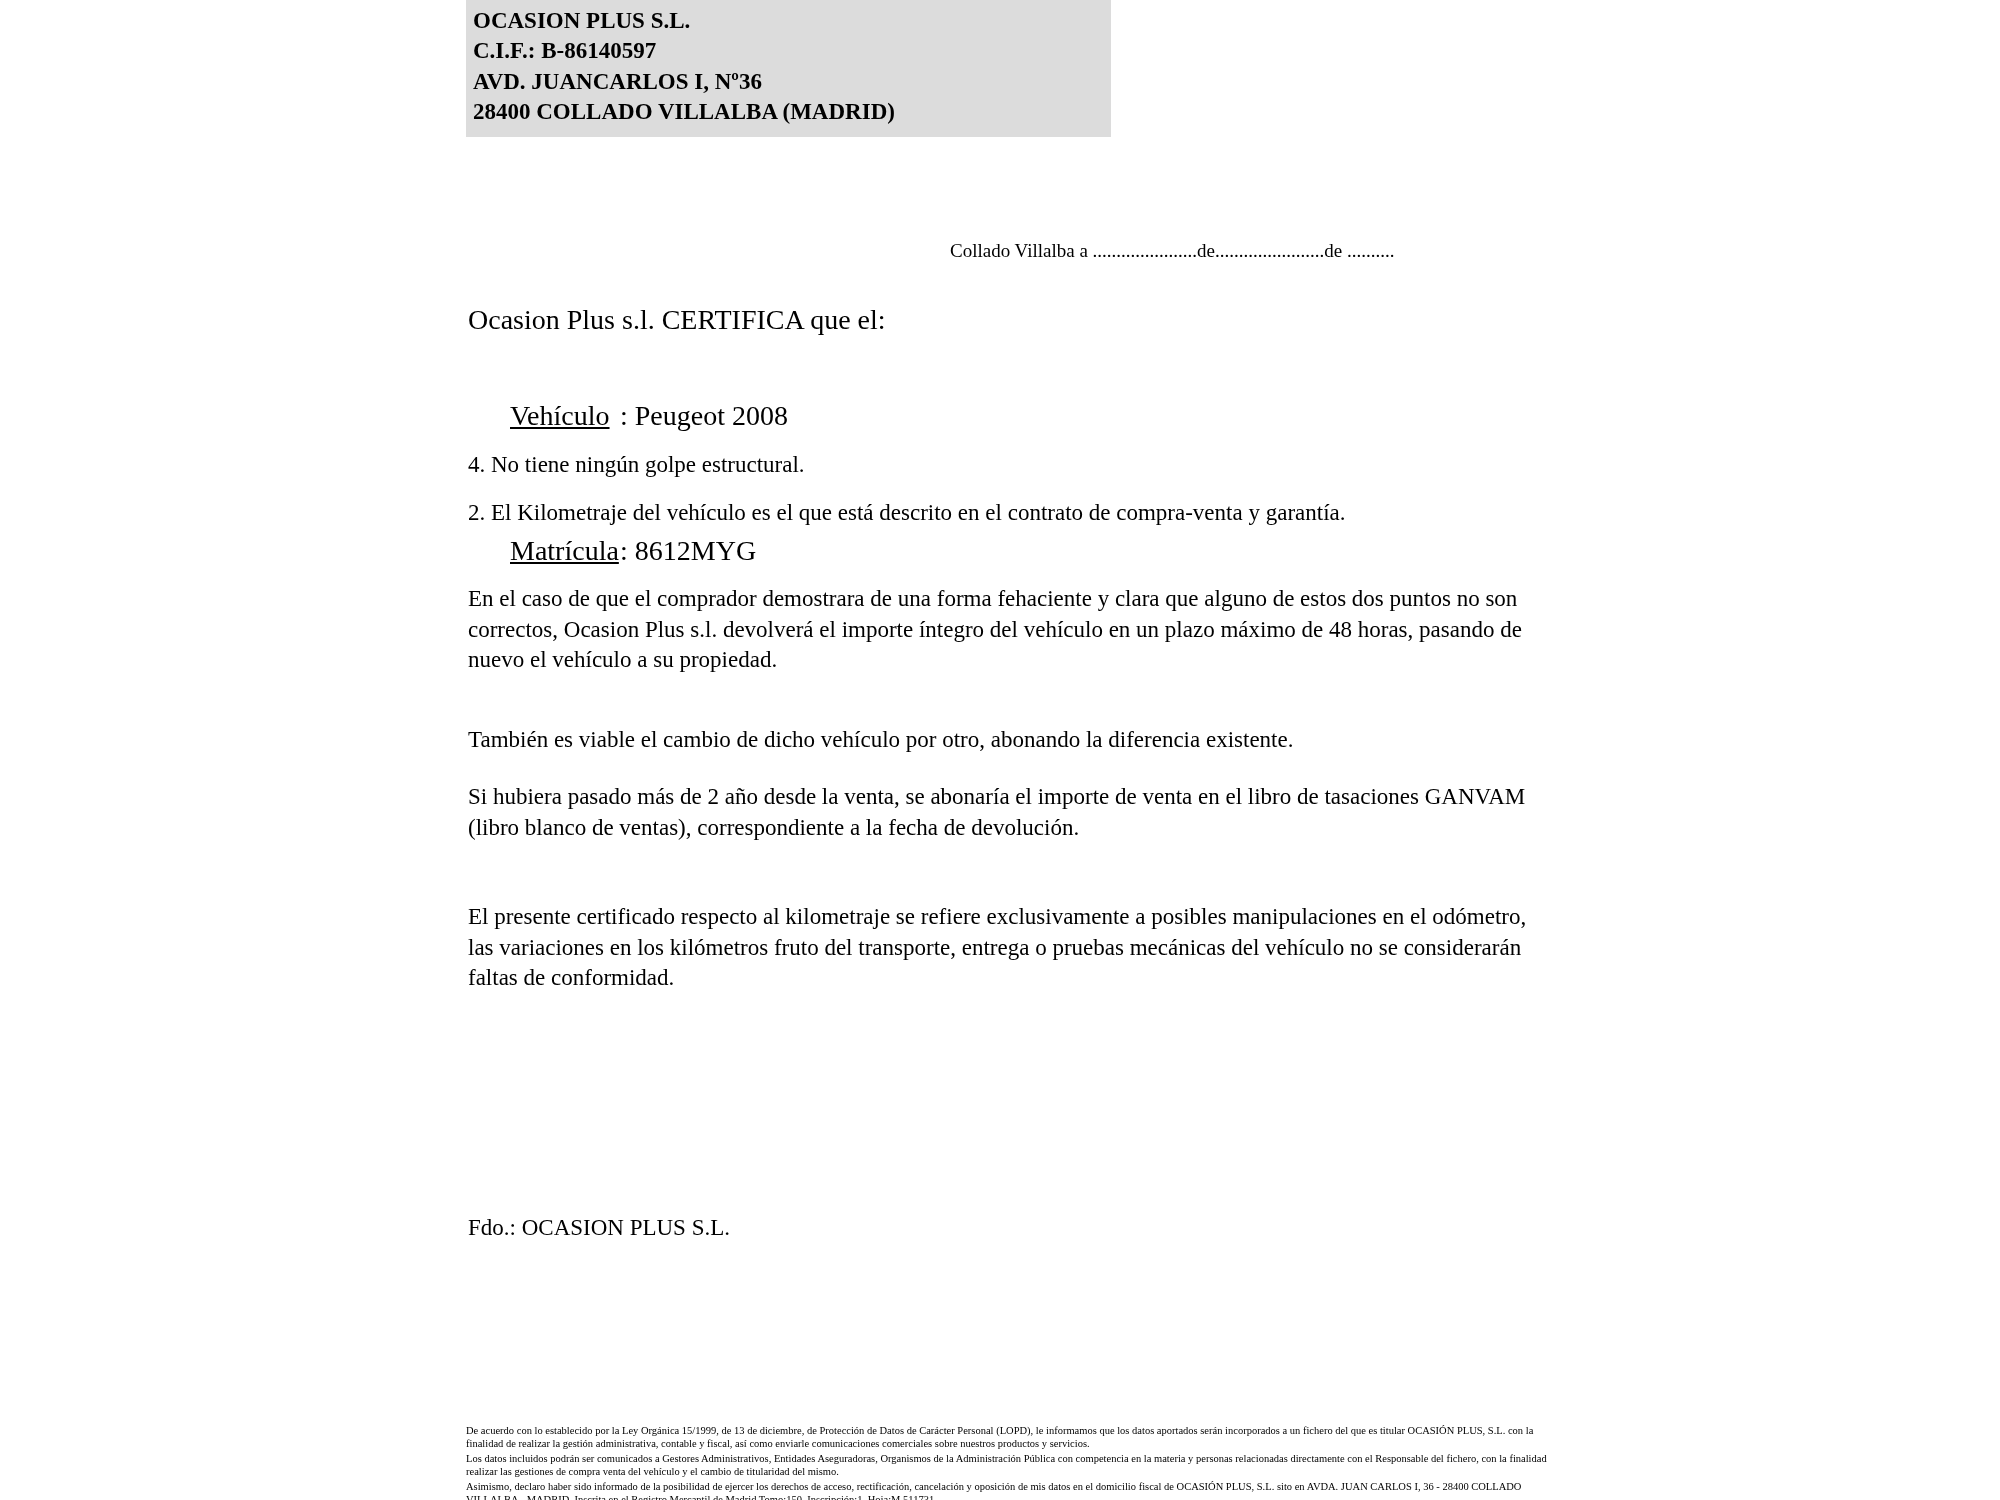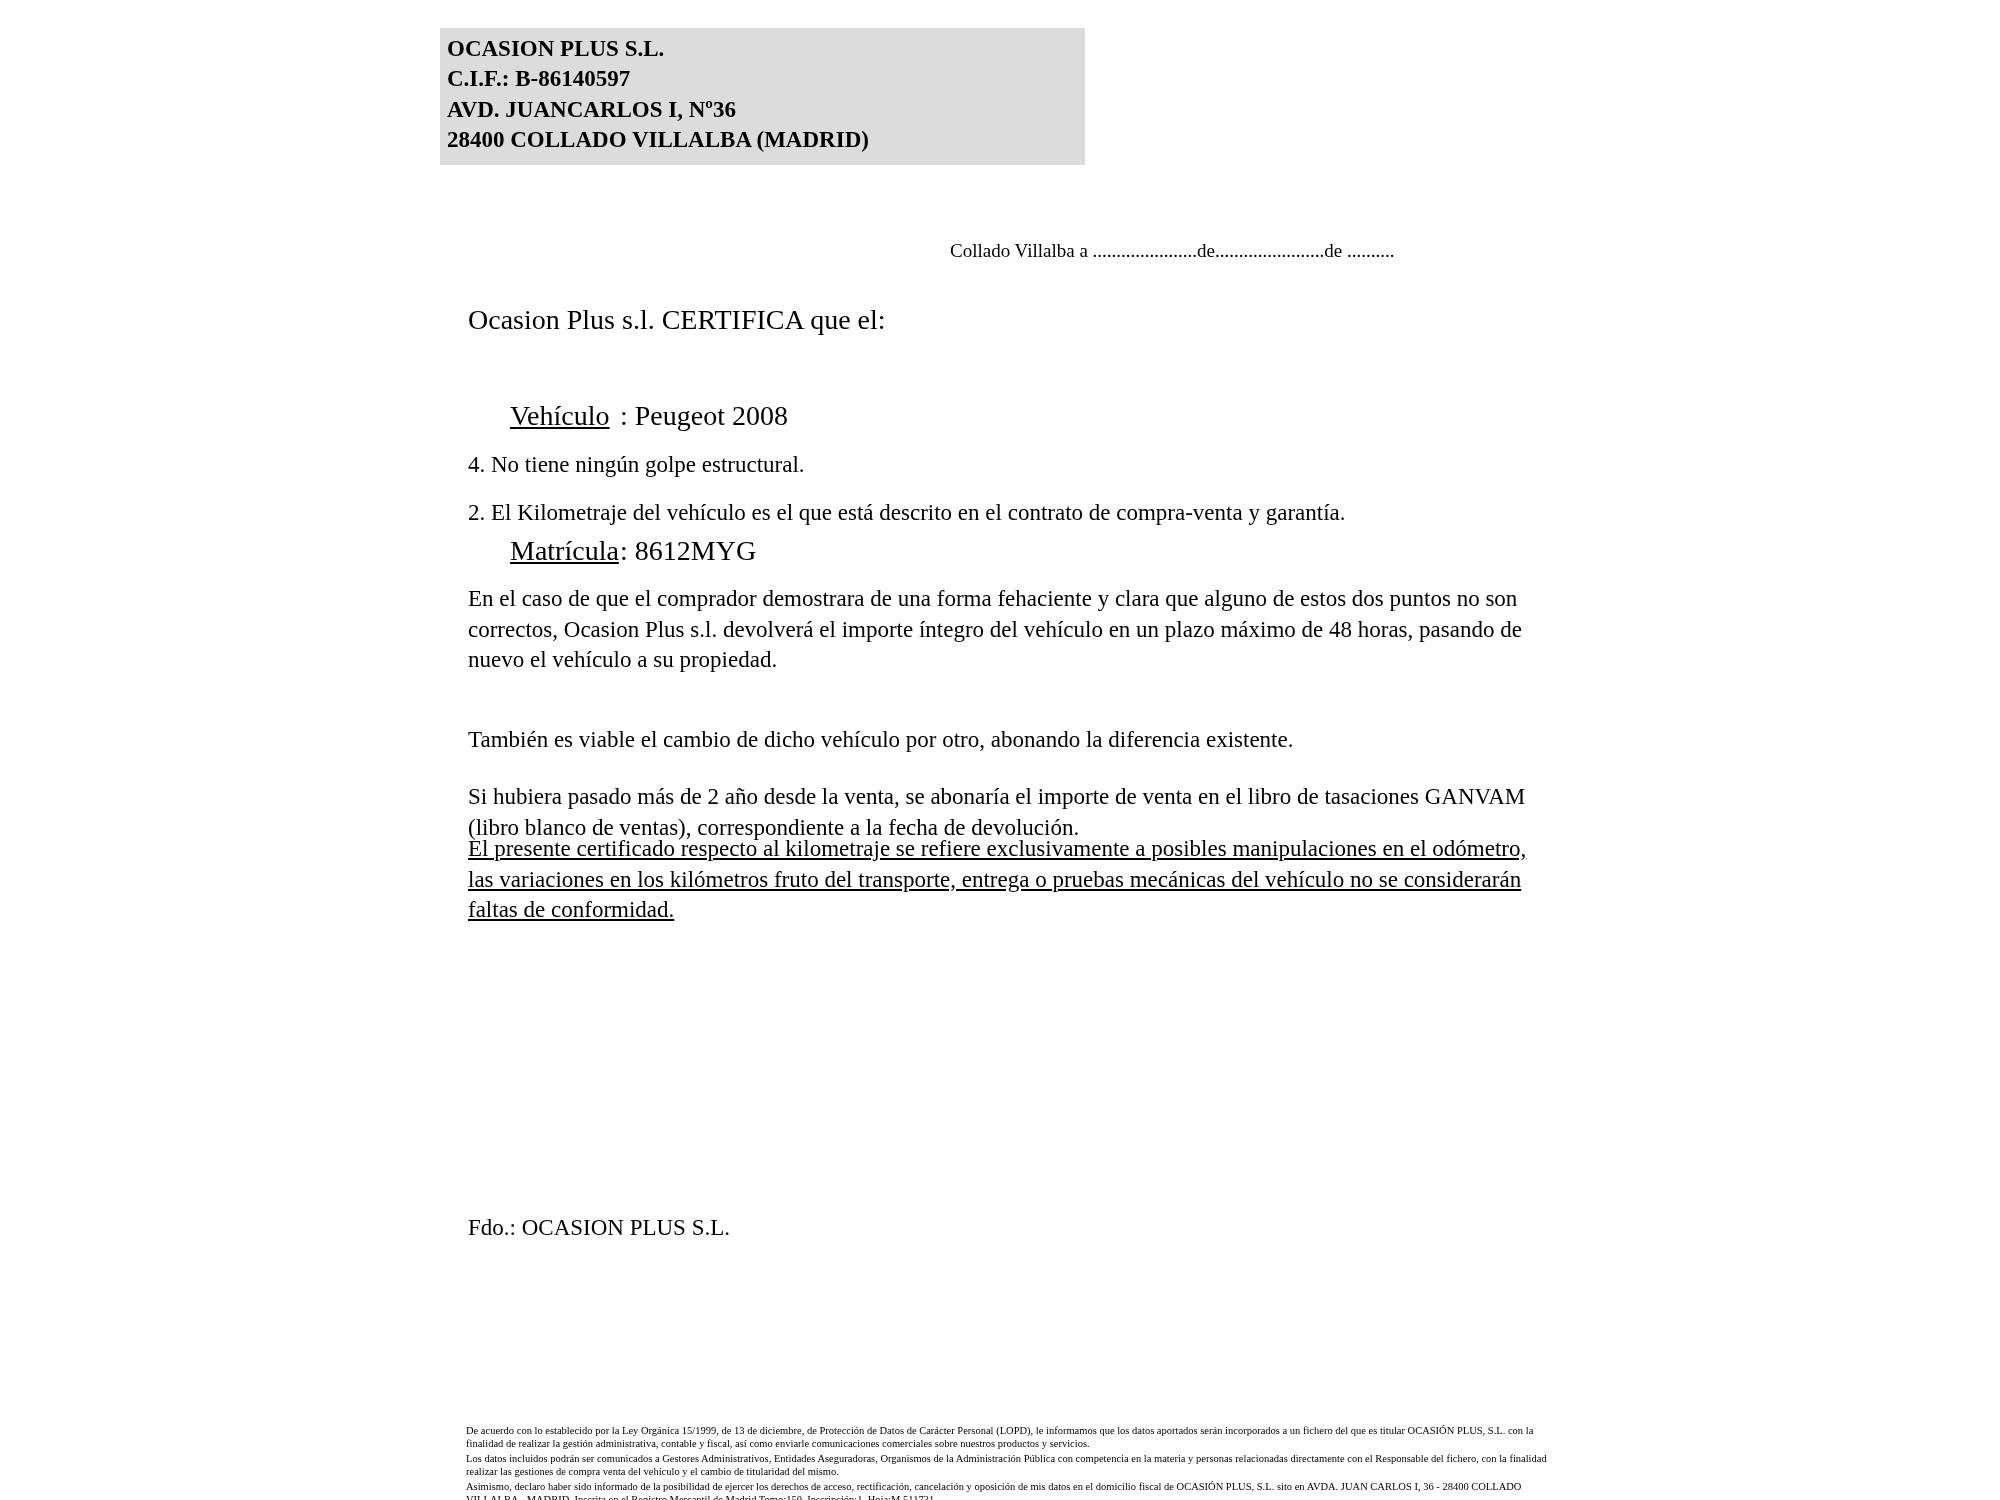--- a/index.html
+++ b/index.html
@@ -20,27 +20,26 @@
     left: 0;
     top: 0;
     width: 2000px;
     height: 1500px;
     background: #ffffff;
   }
 
   
   .letterhead {
     position: absolute;
-    left: 440px;
+    left: 466px;
     top: 0px;
     width: 645px;
     background: #dcdcdc;
     padding: 6px 0 10px 0;
     box-sizing: border-box;
-    margin-top: 28px;
   }
   .letterhead .line {
     font-size: 23px;
     font-weight: bold;
     line-height: 1.32;
     padding-left: 7px;
     white-space: pre;
   }
 
   
@@ -84,21 +83,21 @@
   .para {
     position: absolute;
     left: 468px;
     width: 1075px;
     font-size: 23px;
     line-height: 1.33;
   }
   .para-1 { top: 584px; }
   .para-2 { top: 725px; }
   .para-3 { top: 782px; }
-  .para-4 { top: 834px; text-decoration: underline; }
+  .para-4 { top: 902px; }
 
   
   .signature {
     position: absolute;
     left: 468px;
     top: 1215px;
     font-size: 23px;
     white-space: pre;
   }
 

